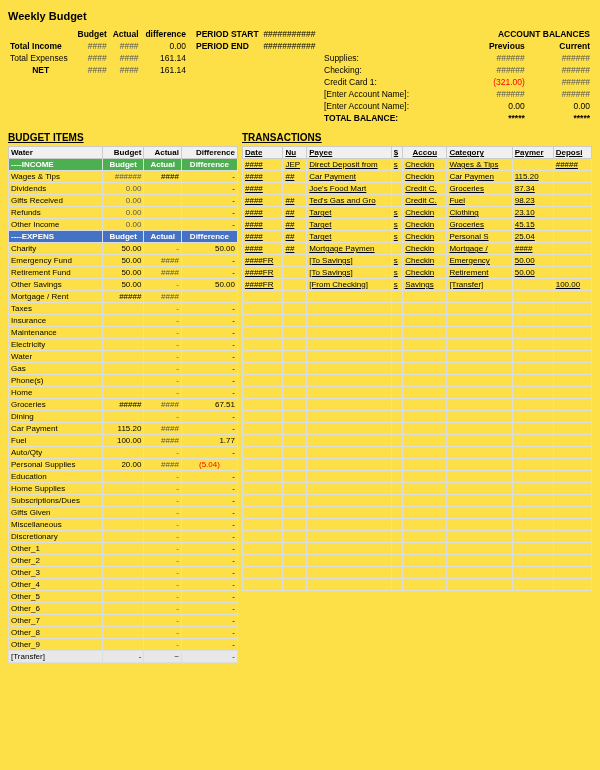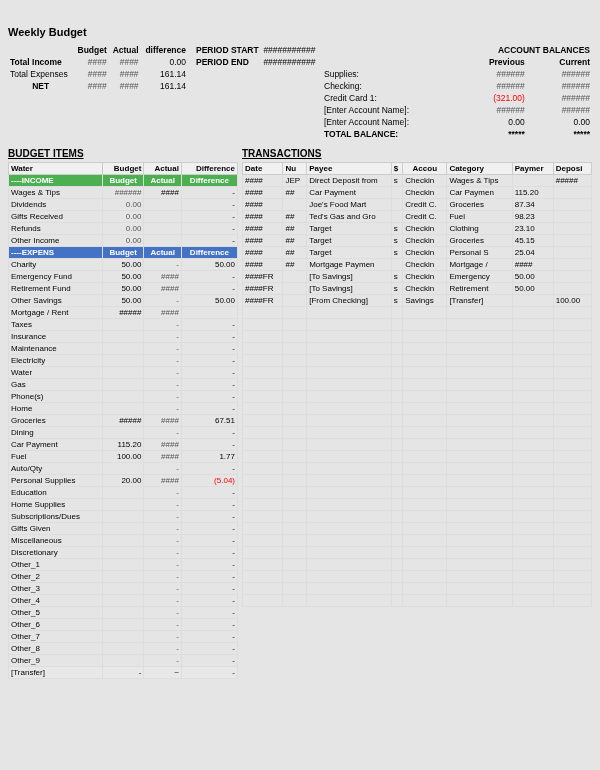--- a/index.html
+++ b/index.html
@@ -7,22 +7,22 @@
       font-family: Arial, sans-serif;
       font-size: 9px;
       background: #fff;
       width: 600px;
       min-height: 770px;
       overflow: hidden;
     }
     .page {
       width: 600px;
       min-height: 770px;
-      padding: 26px 8px 8px 8px;
-      background: #e5e5e5;
+      padding: 10px 8px 8px 8px;
+      background: #fde047;
     }
     .page-title {
       font-size: 11px;
       font-weight: bold;
       margin-bottom: 6px;
       color: #000;
     }
     
     .summary-area {
       display: flex;
@@ -115,20 +115,21 @@
     .section-header-income td, .section-header-expense td {
       background: inherit;
       color: inherit;
       font-weight: bold;
     }
     .transfer-row { background: #e8e8e8; }
     
     .transactions-panel {
       flex: 1;
       min-width: 0;
+      text-decoration: underline;
     }
     .trans-title {
       font-size: 10px;
       font-weight: bold;
       color: #000;
       margin-bottom: 3px;
       text-decoration: underline;
     }
     .trans-table {
       border-collapse: collapse;
@@ -421,21 +422,21 @@
             <tr>
     <td>Auto/Qty</td>
     <td></td>
     <td style="color:#555;">-</td>
     <td style="">-</td>
   </tr>
             <tr>
     <td>Personal Supplies</td>
     <td>20.00</td>
     <td style="color:#555;">####</td>
-    <td style="color:red;">(5.04)</td>
+    <td style="color:red;text-align:center;">(5.04)</td>
   </tr>
             <tr>
     <td>Education</td>
     <td></td>
     <td style="color:#555;">-</td>
     <td style="">-</td>
   </tr>
             <tr>
     <td>Home Supplies</td>
     <td></td>

